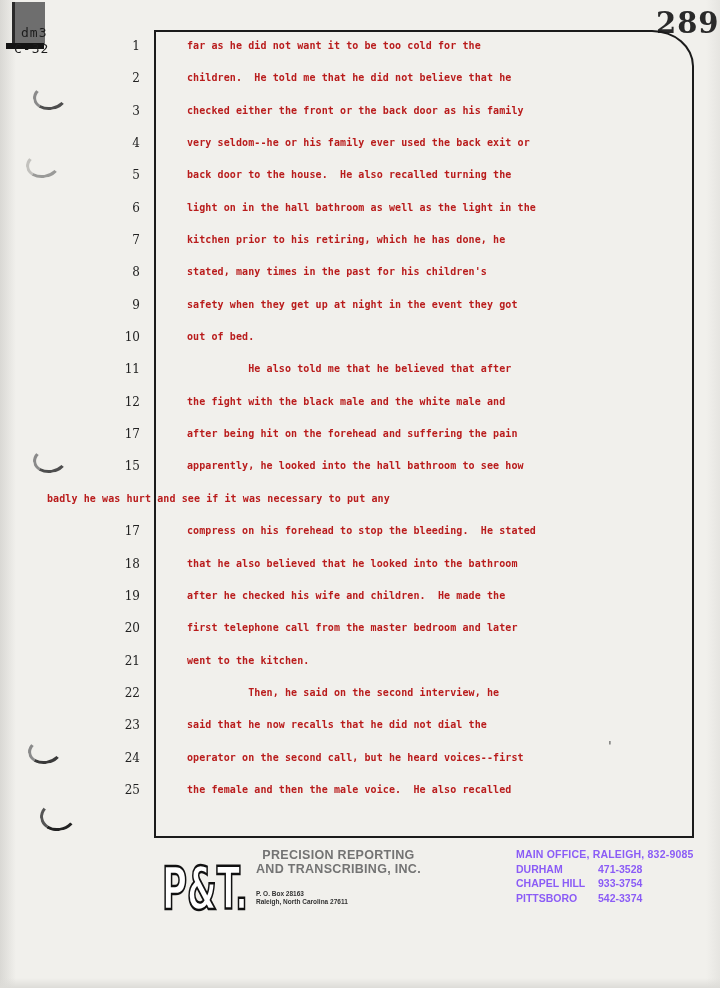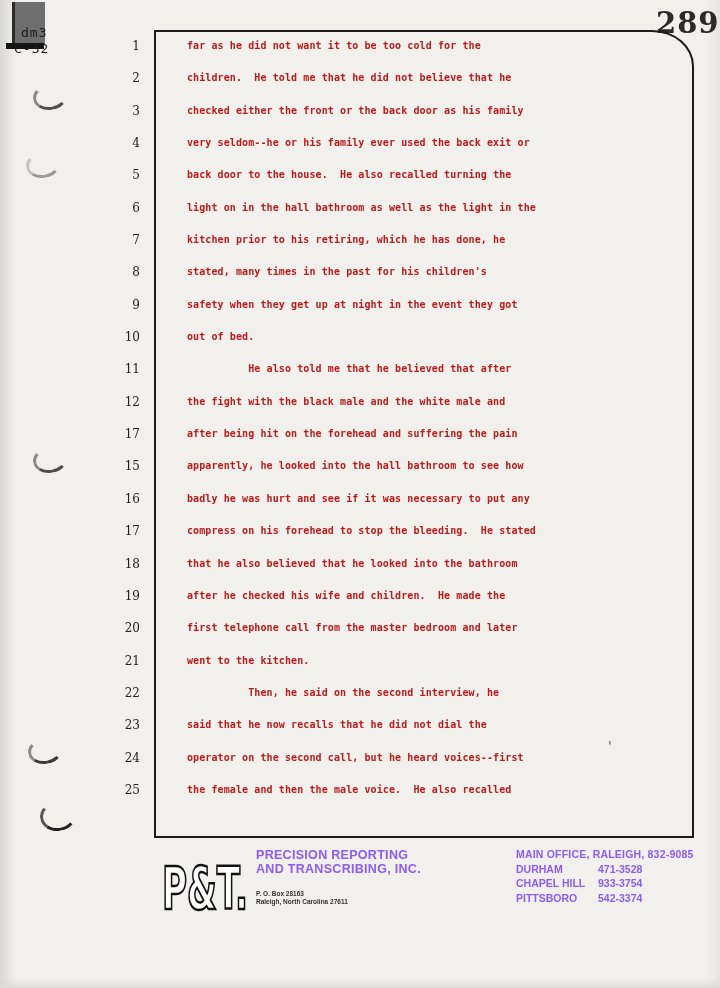--- a/index.html
+++ b/index.html
@@ -50,21 +50,21 @@
     font-size:12px;color:#222;}
   .txt{padding-left:47px;white-space:pre;font-size:10px;letter-spacing:0.1px;
     color:#b91c1c;font-weight:700;}
 
   .stray{position:absolute;left:606px;top:738px;font-size:13px;color:#555;}
 
   
   .footer{position:absolute;left:0;top:845px;width:604px;height:90px;}
   .logo{position:absolute;left:162px;top:2px;}
   .company{position:absolute;left:256px;top:3px;font-family:"Liberation Sans", sans-serif;}
-  .company .line{font-size:12.5px;font-weight:bold;color:#8b5cf6;letter-spacing:0.3px;line-height:14px;}
+  .company .line{font-size:12.5px;font-weight:bold;color:#737373;letter-spacing:0.3px;line-height:14px;text-align:center;}
   .addr{margin-top:14px;font-size:6.5px;color:#333;font-weight:bold;line-height:8px;}
   .contacts{position:absolute;left:516px;top:3px;width:190px;
     font-family:"Liberation Sans", sans-serif;color:#8b5cf6;}
   .contacts .main{font-size:10.5px;font-weight:bold;letter-spacing:0.2px;}
   .office-row{display:flex;margin-top:2.5px;}
   .office-row .city{flex:0 0 82px;font-size:10.5px;font-weight:bold;}
   .office-row .phone{font-size:10.5px;font-weight:bold;}
 </style>
 </head>
 <body style="--ink: #1b1b1b; background: rgb(241, 240, 236);">
@@ -155,21 +155,20 @@
     <span class="txt">after being hit on the forehead and suffering the pain</span>
   </div>
 
 
   <div class="row">
     <span class="num">15</span>
     <span class="txt">apparently, he looked into the hall bathroom to see how</span>
   </div>
 
   <div class="row">
-    <span class="num">16</span>
     <span class="txt">badly he was hurt and see if it was necessary to put any</span>
   </div>
 
   <div class="row">
     <span class="num">17</span>
     <span class="txt">compress on his forehead to stop the bleeding.  He stated</span>
   </div>
 
   <div class="row">
     <span class="num">18</span>

